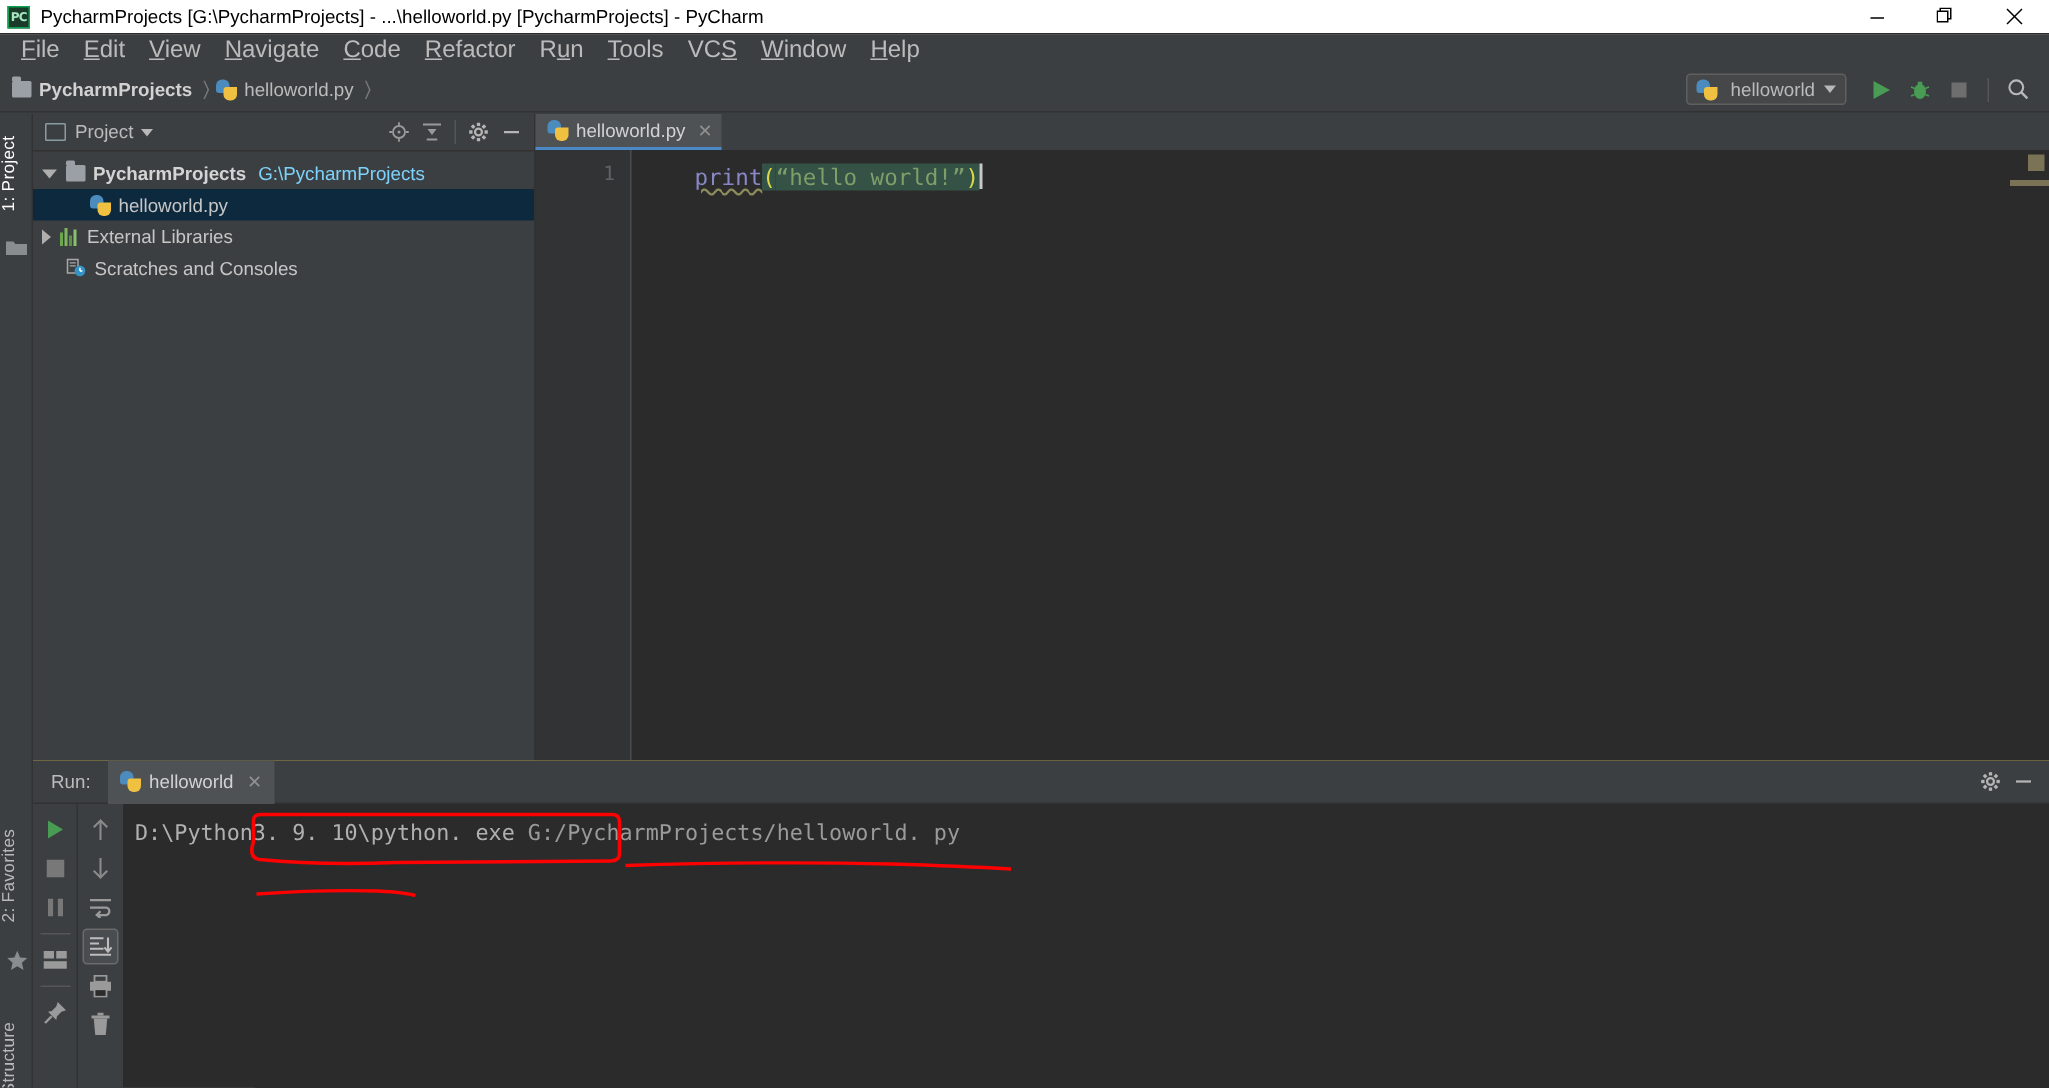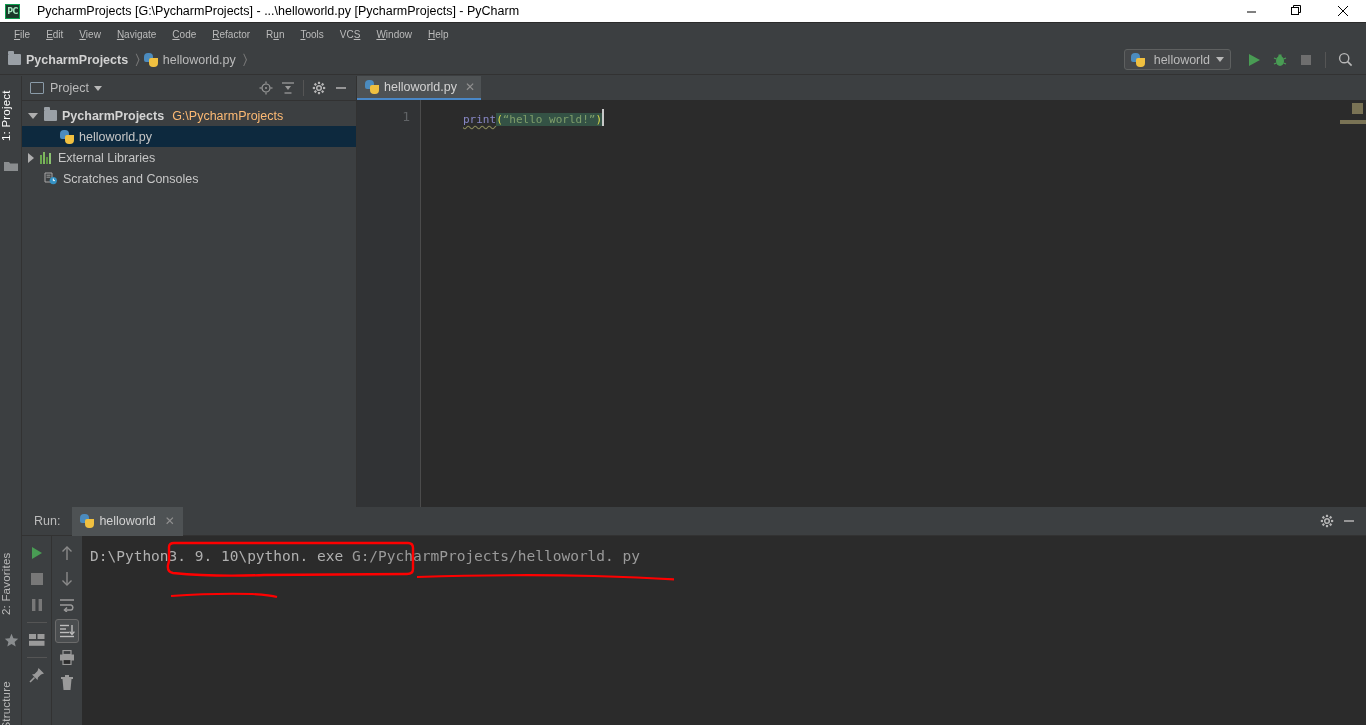--- a/index.html
+++ b/index.html
@@ -17,35 +17,35 @@
     background: #ffffff; border-bottom: 1px solid #2b2b2b;
     display: flex; align-items: center;
   }
   .title-icon {
     width: 15px; height: 15px; margin-left: 5px; margin-right: 7px;
     background: #1a3a2a; border: 1px solid #0ea050;
     color: #a7e6c0; font-size: 8px; font-weight: bold;
     display: flex; align-items: center; justify-content: center;
     font-family: "DejaVu Sans", sans-serif; letter-spacing: -0.5px;
   }
-  .title-text { font-size: 12.5px; color: #000; white-space: nowrap; margin-left: 10px; }
+  .title-text { font-size: 12.5px; color: #000; white-space: nowrap; }
   .win-ctrls { margin-left: auto; display: flex; height: 22px; }
   .win-btn {
     width: 46px; height: 22px; display: flex; align-items: center;
     justify-content: center; color: #000; font-size: 13px;
     font-family: "DejaVu Sans", sans-serif;
   }
 
   
   .menubar {
     position: absolute; left: 0; top: 23px; width: 1366px; height: 22px;
     background: #3c3f41; display: flex; align-items: center; padding-left: 6px;
   }
   .menu-item {
-    font-size: 10px; color: #bbbbbb; padding: 2px 8px; white-space: nowrap;
+    font-size: 16px; color: #bbbbbb; padding: 2px 8px; white-space: nowrap;
   }
   .menu-item u { text-decoration: underline; }
 
   
   .navbar {
     position: absolute; left: 0; top: 45px; width: 1366px; height: 30px;
     background: #3c3f41; border-bottom: 1px solid #323232;
     display: flex; align-items: center; padding-left: 8px;
   }
   .crumb { display: flex; align-items: center; font-size: 12.5px; }
@@ -131,21 +131,21 @@
     white-space: nowrap; color: #bbbbbb;
   }
   .tree-row.selected { background: #0d293e; }
   .tw { width: 0; height: 0; margin-right: 6px; flex: 0 0 auto; }
   .tw.down { border-left: 5px solid transparent; border-right: 5px solid transparent;
     border-top: 6px solid #aeaeae; }
   .tw.right { border-top: 5px solid transparent; border-bottom: 5px solid transparent;
     border-left: 6px solid #aeaeae; }
   .tw.none { width: 10px; height: 10px; border: none; }
   .tree-row .nm { font-weight: bold; color: #d4d4d4; }
-  .tree-row .path { color: #fdba74; margin-left: 8px; font-weight: normal; }
+  .tree-row .path { color: #7dd3fc; margin-left: 8px; font-weight: normal; }
   .tree-row .plain { color: #c6c6c6; }
   .lib-ico { width: 13px; height: 12px; margin-right: 5px; display: flex;
     align-items: flex-end; gap: 1px; }
   .lib-ico i { display: block; width: 2px; background: #6aa84f; }
   .scratch-ico { width: 14px; height: 13px; margin-right: 5px; position: relative; }
 
   
   .editor {
     position: absolute; left: 357px; top: 76px; width: 1009px; height: 431px;
     background: #2b2b2b;
@@ -159,21 +159,21 @@
   .etab .x { margin-left: 8px; color: #909090; font-size: 12px;
     font-family: "DejaVu Sans", sans-serif; }
   .codearea { position: relative; height: 407px; display: flex; }
   .gutter {
     width: 64px; background: #313335; color: #606366; font-size: 13px;
     font-family: "DejaVu Sans Mono", monospace; text-align: right;
     padding: 9px 10px 0 0; border-right: 1px solid #4b4b4b;
   }
   .codelines {
     flex: 1; padding: 9px 0 0 6px; font-family: "DejaVu Sans Mono", monospace;
-    font-size: 11px; line-height: 19px; white-space: pre; position: relative;
+    font-size: 15px; line-height: 19px; white-space: pre; position: relative;
   }
   .tok-fn { color: #8888c6; text-decoration: underline; text-decoration-style: wavy;
     text-decoration-color: #8a8a5a; text-underline-offset: 2px; }
   .tok-paren { color: #d9d94a; background: #345245; }
   .tok-str { color: #7f9e6a; background: #345245; }
   .caretbar {
     display: inline-block; width: 2px; height: 17px; background: #c8c8c8;
     vertical-align: -3px;
   }
   .minimark {

